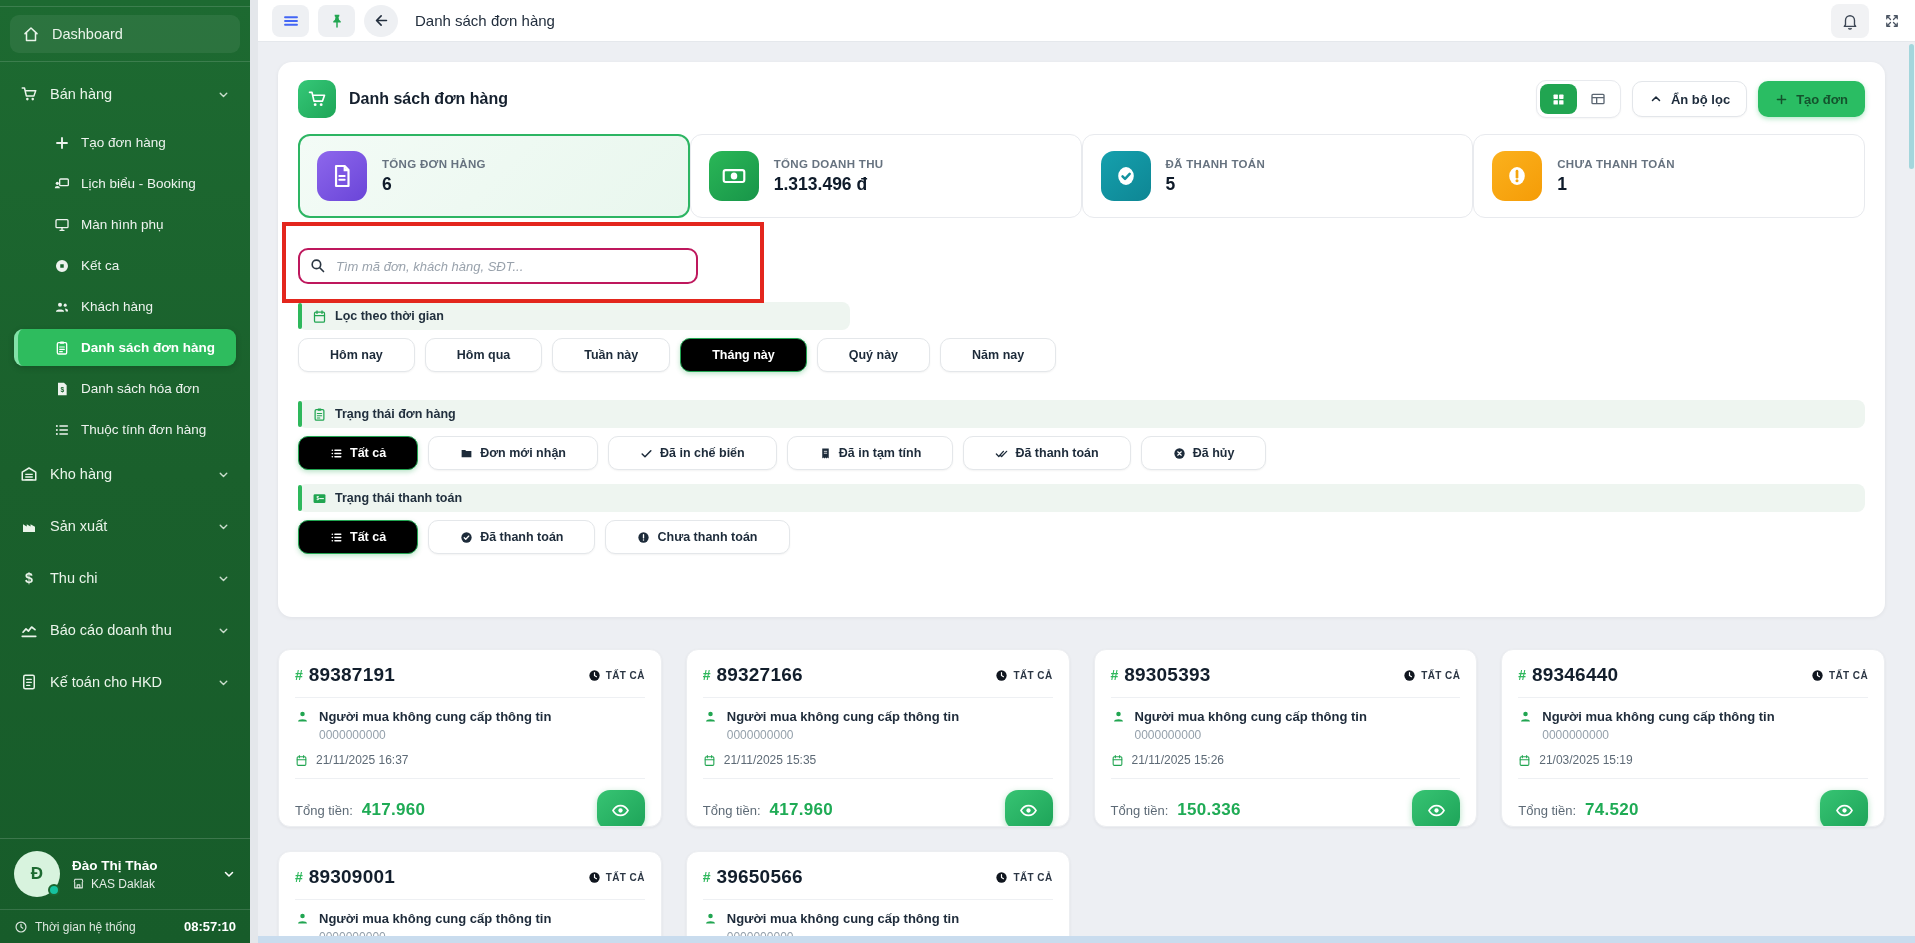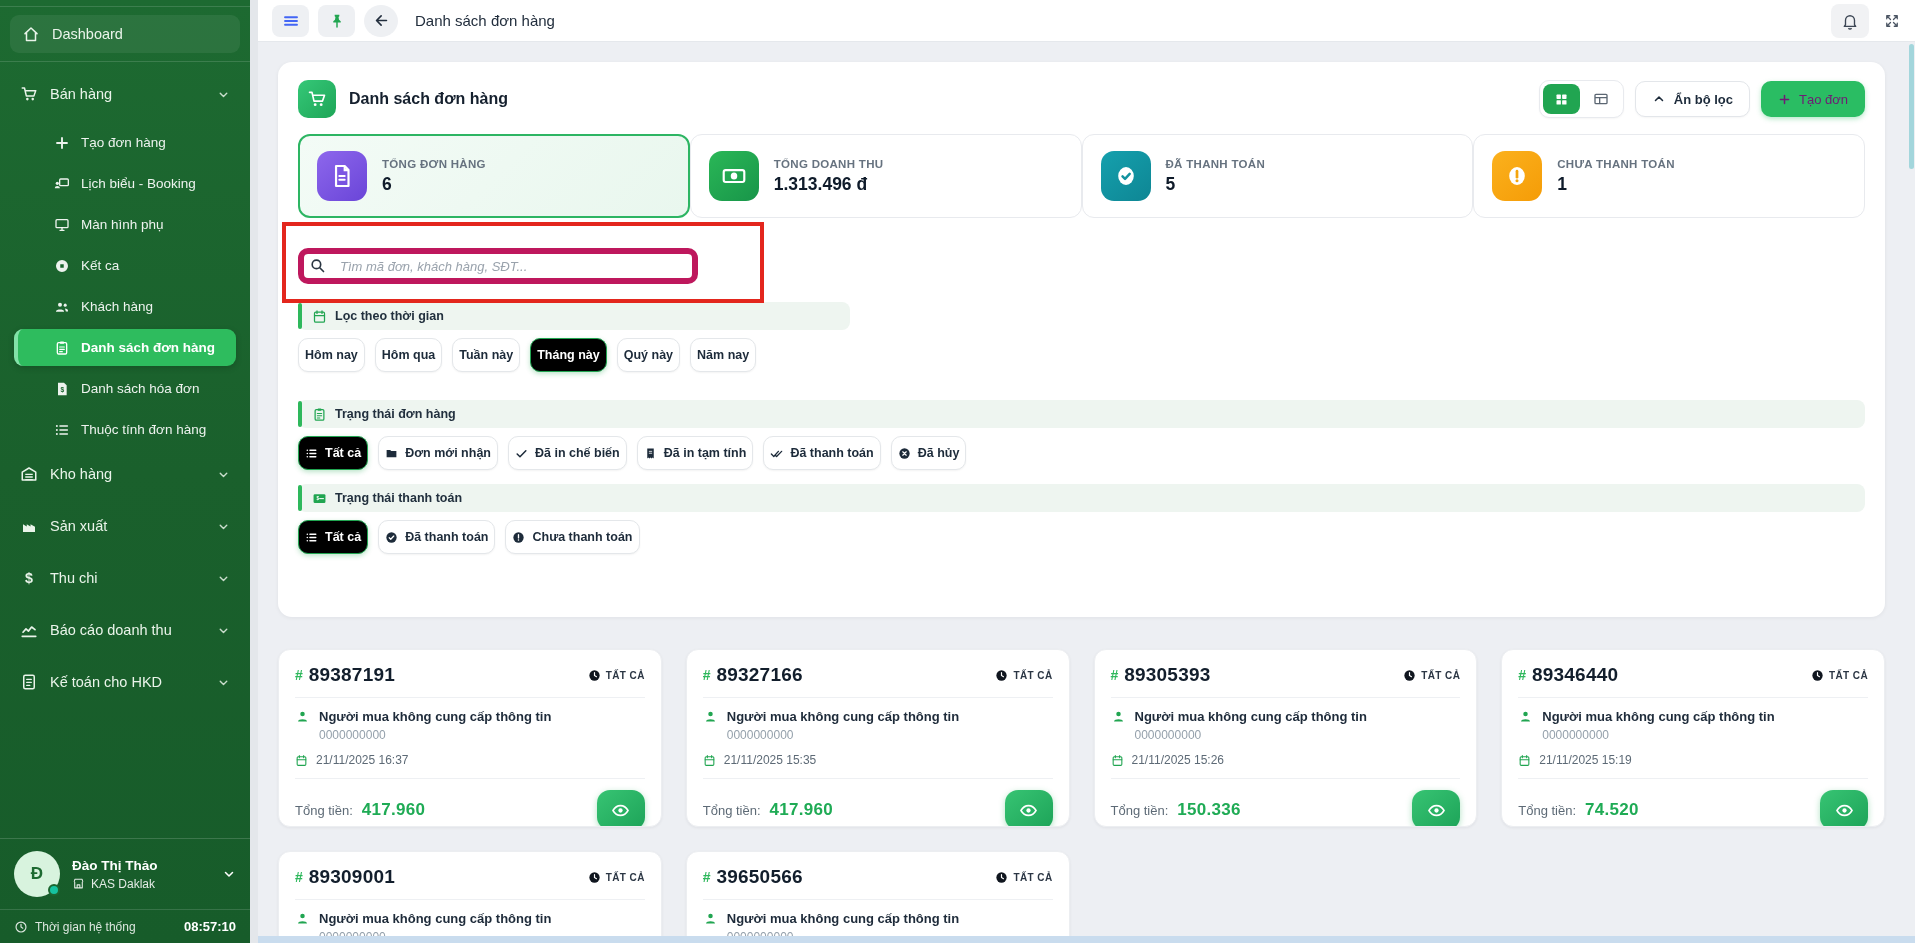--- a/index.html
+++ b/index.html
@@ -50,53 +50,53 @@
   
   .panel { position: relative; background: #fff; border-radius: 14px; box-shadow: 0 1px 4px rgba(16,24,40,.06); padding: 18px 20px 0; height: 555px; }
   .panel-head { display: flex; align-items: center; }
   .panel-ico { width: 38px; height: 38px; border-radius: 10px; background: linear-gradient(135deg, #35c878, #1ea557); color: #fff; display: flex; align-items: center; justify-content: center; margin-right: 13px; }
   .panel-title { font-size: 16px; font-weight: bold; color: #15202e; }
   .head-right { margin-left: auto; display: flex; align-items: center; gap: 11px; }
   .view-toggle { display: flex; gap: 3px; background: #fff; border: 1px solid #e8eaee; border-radius: 10px; padding: 3px; box-shadow: 0 1px 2px rgba(0,0,0,.04); }
   .vt-btn { width: 37px; height: 30px; border: none; border-radius: 8px; background: transparent; color: #5b6672; display: flex; align-items: center; justify-content: center; cursor: pointer; }
   .vt-btn[data-active="true"] { background: #21a551; color: #fff; }
   .btn-outline { display: flex; align-items: center; gap: 8px; height: 36px; padding: 0 16px; background: #fff; border: 1px solid #e3e6ea; border-radius: 10px; font-size: 13px; font-weight: bold; color: #1c2a3a; cursor: pointer; box-shadow: 0 1px 2px rgba(0,0,0,.04); font-family: inherit; }
-  .btn-green { display: flex; align-items: center; gap: 8px; height: 36px; padding: 0 17px; background: #2abd63; border: none; border-radius: 10px; font-size: 13px; font-weight: normal; color: #701a75; cursor: pointer; box-shadow: 0 2px 5px rgba(42,189,99,.35); font-family: inherit; }
+  .btn-green { display: flex; align-items: center; gap: 8px; height: 36px; padding: 0 17px; background: #2abd63; border: none; border-radius: 10px; font-size: 13px; font-weight: bold; color: #14532d; cursor: pointer; box-shadow: 0 2px 5px rgba(42,189,99,.35); font-family: inherit; }
 
   
   .stats { display: grid; grid-template-columns: repeat(4, 1fr); margin-top: 16px; }
   .stat { display: flex; align-items: center; gap: 15px; border: 1px solid #e8eaee; border-radius: 12px; padding: 16px 18px; background: #fff; cursor: pointer; }
   .stat[data-selected="true"] { border: 2px solid #2db563; background: linear-gradient(135deg, #f3fbf6, #e9f7ee); padding: 15px 17px; }
   .stat-ico { width: 50px; height: 50px; border-radius: 13px; display: flex; align-items: center; justify-content: center; color: #fff; flex-shrink: 0; }
   .stat-ico[data-theme="purple"] { background: linear-gradient(140deg, #8d67ec, #6a45d8); }
   .stat-ico[data-theme="green"]  { background: linear-gradient(140deg, #2ab757, #189549); }
   .stat-ico[data-theme="teal"]   { background: linear-gradient(140deg, #15a0ad, #0e8694); }
   .stat-ico[data-theme="teal"] svg  { color: #12929f; }
   .stat-ico[data-theme="amber"]  { background: linear-gradient(140deg, #fbb11d, #f59c07); }
   .stat-ico[data-theme="amber"] svg { color: #f5a50d; }
   .stat-label { font-size: 11.5px; font-weight: bold; color: #66727f; letter-spacing: .3px; }
   .stat-value { font-size: 17.5px; font-weight: bold; color: #0f1b2a; margin-top: 4px; }
 
   
   .search-wrap { margin-top: 30px; position: relative; width: 400px; }
-  .search-box { width: 100%; height: 36px; border: 6px solid #be185d; border-radius: 10px; padding: 0 12px 0 36px; font-size: 13px; font-style: italic; color: #0f172a; outline: none; background: #fff; font-family: inherit; }
+  .search-box { width: 100%; height: 36px; border: 2px solid #be185d; border-radius: 10px; padding: 0 12px 0 36px; font-size: 13px; font-style: italic; color: #0f172a; outline: none; background: #fff; font-family: inherit; }
   .search-box::placeholder { color: #99a2ac; font-style: italic; }
   .search-ico { position: absolute; left: 11px; top: 9px; color: #2a3642; }
   .red-annot { position: absolute; left: 4px; top: 160px; width: 482px; height: 81px; border: 4px solid #e3261d; pointer-events: none; z-index: 6; }
 
   
   .sec-bar { display: flex; align-items: center; height: 28px; background: #eef5f0; border-radius: 8px; padding: 0 10px 0 0; }
   .sec-bar::before { content: ""; width: 4px; height: 26px; background: #2eb85c; border-radius: 4px; margin-right: 10px; }
   .sec-bar .ic { color: #21a551; margin-right: 8px; }
   .sec-title { font-size: 12.5px; font-weight: bold; color: #22303e; }
   .bar-time { margin-top: 18px; width: 552px; }
   .bar-full { margin-top: 28px; }
   .bar-pay  { margin-top: 14px; }
   .btn-row { display: flex; gap: 10px; margin-top: 8px; }
-  .f-btn { display: flex; align-items: center; gap: 7px; height: 34px; padding: 0 6px; background: #fff; border: 1px solid #e4e7ea; border-radius: 10px; font-size: 12.5px; font-weight: bold; color: #1d2b3a; cursor: pointer; box-shadow: 0 1px 2px rgba(0,0,0,.05); font-family: inherit; }
+  .f-btn { display: flex; align-items: center; gap: 7px; height: 34px; padding: 0 31px; background: #fff; border: 1px solid #e4e7ea; border-radius: 10px; font-size: 12.5px; font-weight: bold; color: #1d2b3a; cursor: pointer; box-shadow: 0 1px 2px rgba(0,0,0,.05); font-family: inherit; }
   .f-btn[data-active="true"] { background: #000000; border-color: #21a551; color: #fff; box-shadow: 0 2px 5px rgba(33,165,81,.3); }
 
   
   .orders { display: grid; grid-template-columns: repeat(4, 1fr); gap: 24px; margin-top: 32px; }
   .order-card { background: #fff; border: 1px solid #eceef1; border-radius: 12px; box-shadow: 0 1px 3px rgba(16,24,40,.06); padding: 14px 16px; height: 178px; overflow: hidden; }
   .oc-head { display: flex; align-items: center; }
   .oc-hash { color: #2eb85c; font-weight: bold; font-size: 14px; margin-right: 6px; }
   .oc-id { font-weight: bold; font-size: 19px; color: #121e2c; letter-spacing: .2px; }
   .oc-badge { margin-left: auto; display: flex; align-items: center; gap: 5px; font-size: 10px; font-weight: bold; color: #2b3644; letter-spacing: .4px; }
   .oc-badge .ic { color: #10161f; }
@@ -834,21 +834,21 @@
             <svg class="ic" width="15" height="15">
               <use href="#i-person"></use>
             </svg>
             <span>Người mua không cung cấp thông tin</span>
           </div>
           <div class="oc-phone">0000000000</div>
           <div class="oc-date">
             <svg class="ic" width="13" height="13">
               <use href="#i-calendar"></use>
             </svg>
-            <span>21/11/2025 15:19</span>
+            <span>21/03/2025 15:19</span>
           </div>
           <hr class="oc-hr">
           <div class="oc-foot">
             <span class="oc-total-label">Tổng tiền:</span>
             <span class="oc-total">74.520</span>
             <button class="eye-btn">
               <svg class="ic" width="19" height="19">
                 <use href="#i-eye"></use>
               </svg>
             </button>

